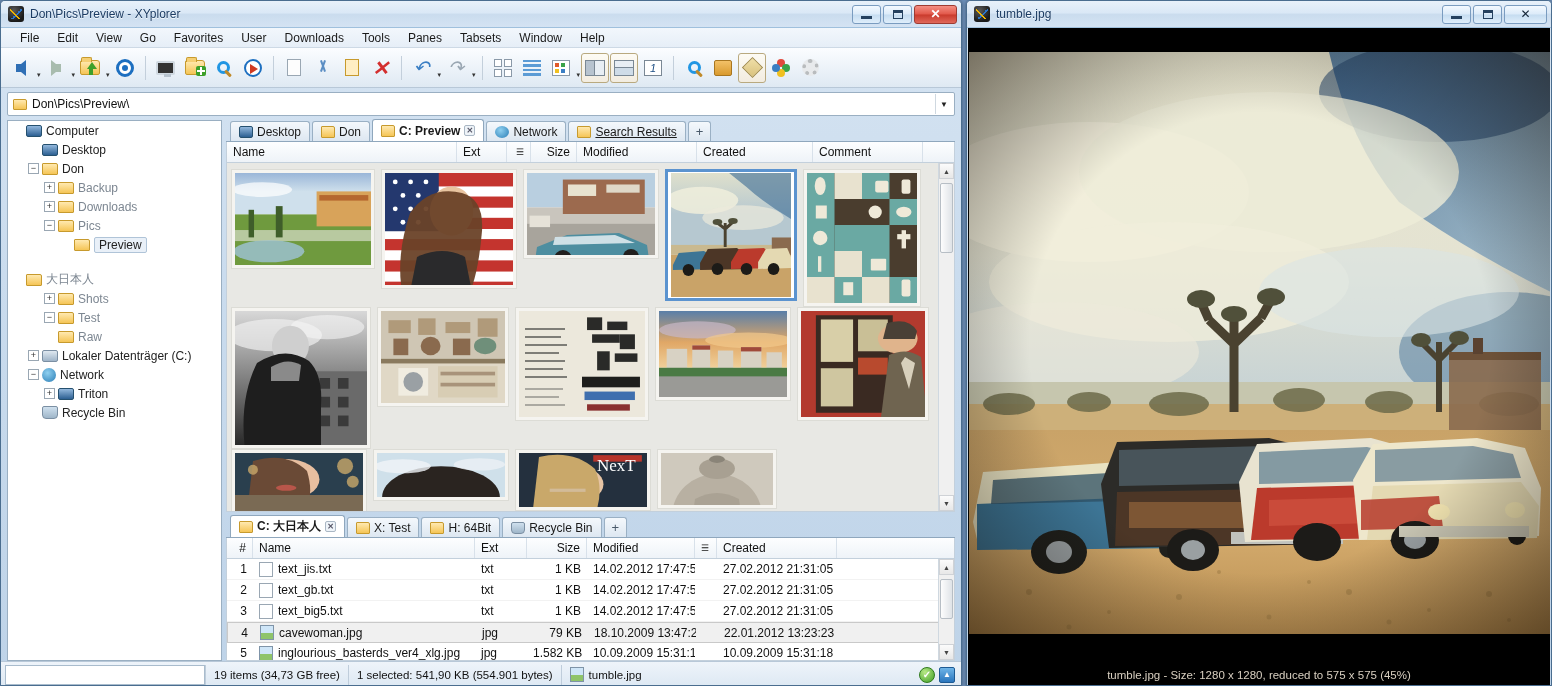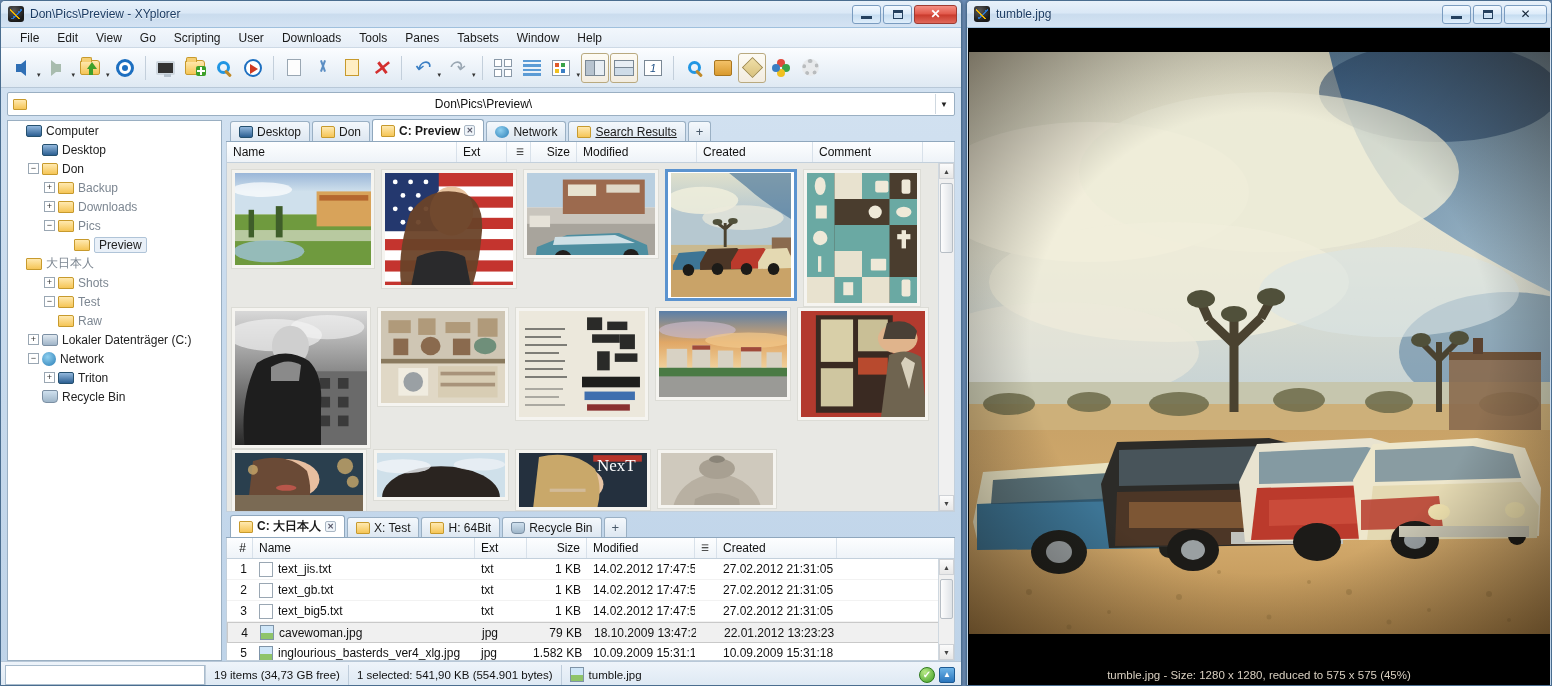--- a/index.html
+++ b/index.html
@@ -149,21 +149,21 @@
   .ico-flower i{position:absolute;width:8px;height:8px;border-radius:50%;}
   .ico-gear{width:17px;height:17px;border-radius:50%;border:4px dotted #b9bcbe;background:#e8eaec;}
 
   
   .addressbar{
     height:24px;margin:4px 6px;display:flex;align-items:center;
     background:#fff;border:1px solid #9aafc2;border-radius:2px;padding:0 2px 0 5px;
   }
   .addr-folder{width:14px;height:11px;background:linear-gradient(to bottom,#ffe9b0,#f5c556);
      border:1px solid #c79a2d;border-radius:1px 2px 1px 1px;margin-right:5px;flex:none;}
-  .addr-text{flex:1;font-size:12px;color:#111;text-align:center;}
+  .addr-text{flex:1;font-size:12px;color:#111;}
   .addr-drop{width:17px;height:20px;display:flex;align-items:center;justify-content:center;
      border-left:1px solid #cfd8e0;font-size:8px;color:#222;}
 
   
   .body-area{display:flex;height:calc(686px - 27px - 20px - 40px - 32px - 26px);padding:0 0 0 0;}
   .tree-pane{
     width:215px;background:#fff;border:1px solid #9aafc2;margin-left:6px;
     overflow:hidden;position:relative;
   }
   .tree-item{display:flex;align-items:center;height:19px;padding-left:4px;font-size:12px;white-space:nowrap;}
@@ -261,21 +261,21 @@
           <span class="glyph-close">✕</span>
         </span>
     </span>
   </div>
 
   <div class="menubar">
     <span class="menuitem">File</span>
     <span class="menuitem">Edit</span>
     <span class="menuitem">View</span>
     <span class="menuitem">Go</span>
-    <span class="menuitem">Scripting</span>
+    <span class="menuitem">Favorites</span>
     <span class="menuitem">User</span>
     <span class="menuitem">Downloads</span>
     <span class="menuitem">Tools</span>
     <span class="menuitem">Panes</span>
     <span class="menuitem">Tabsets</span>
     <span class="menuitem">Window</span>
     <span class="menuitem">Help</span>
   </div>
 
   <div class="toolbar">
@@ -430,21 +430,21 @@
         <div class="tree-item" style="padding-left: 36px;">
           <span class="tree-exp">−</span>
           <span class="t-ico t-folder"></span>
           <span class="tree-label dim">Pics</span>
         </div>
         <div class="tree-item" style="padding-left: 52px;">
           <span class="tree-exp none"></span>
           <span class="t-ico t-folder"></span>
           <span class="tree-label sel">Preview</span>
         </div>
-        <div class="tree-item" style="">
+        <div class="tree-item" style=" margin-top: 16px;">
           <span class="tree-exp none"></span>
           <span class="t-ico t-folder"></span>
           <span class="tree-label dim">大日本人</span>
         </div>
         <div class="tree-item" style="padding-left: 36px;">
           <span class="tree-exp">+</span>
           <span class="t-ico t-folder"></span>
           <span class="tree-label dim">Shots</span>
         </div>
         <div class="tree-item" style="padding-left: 36px;">

